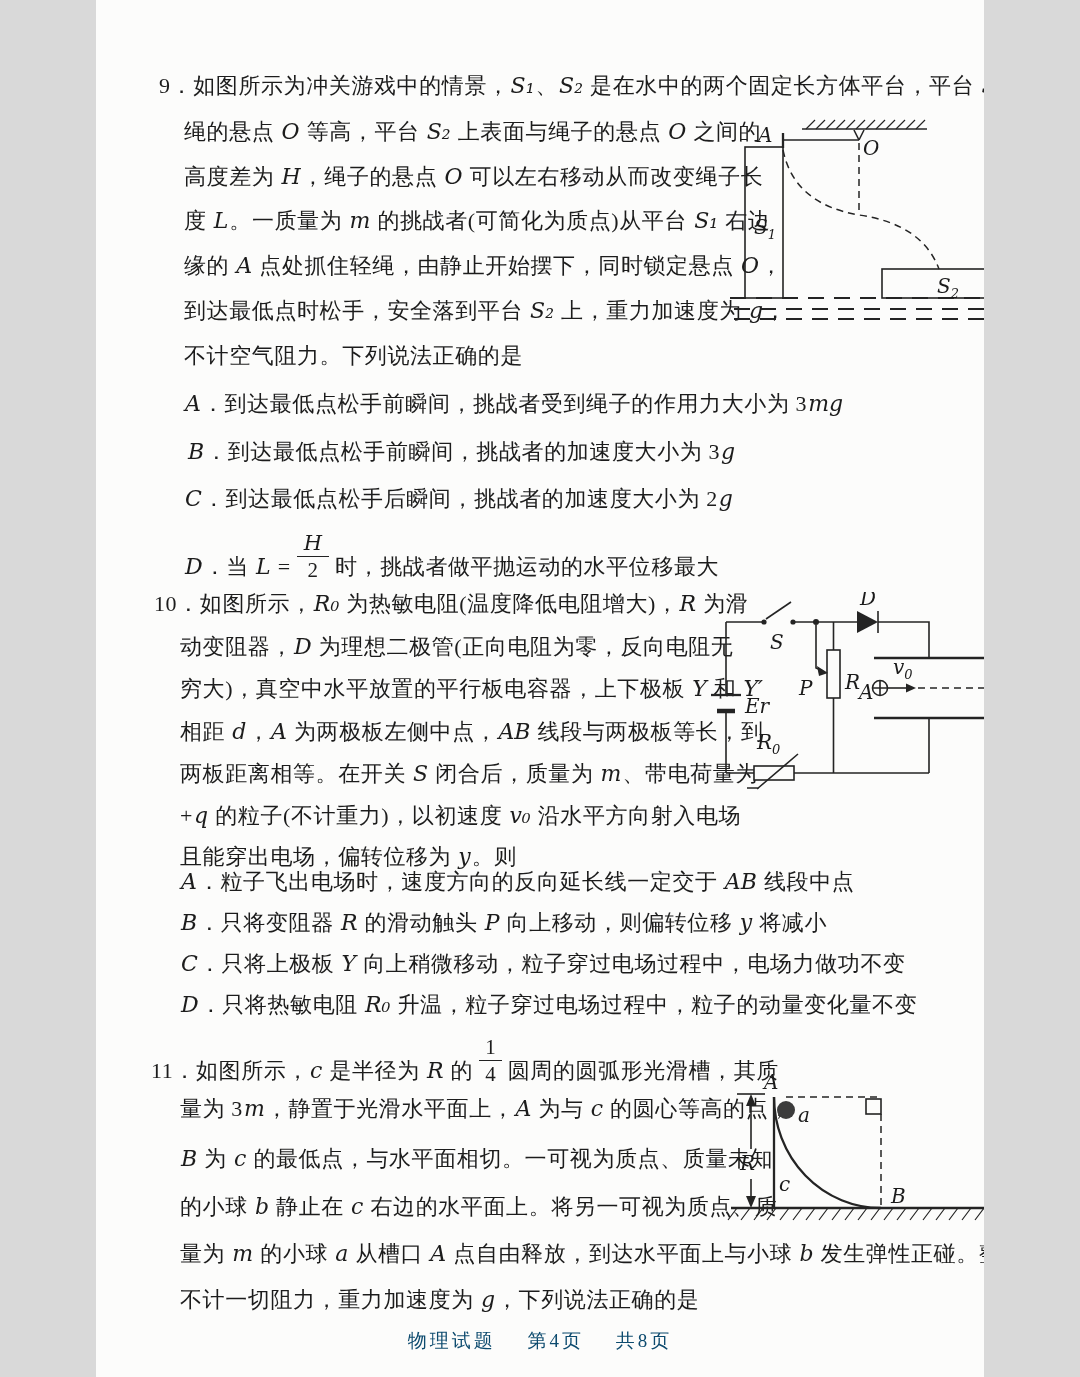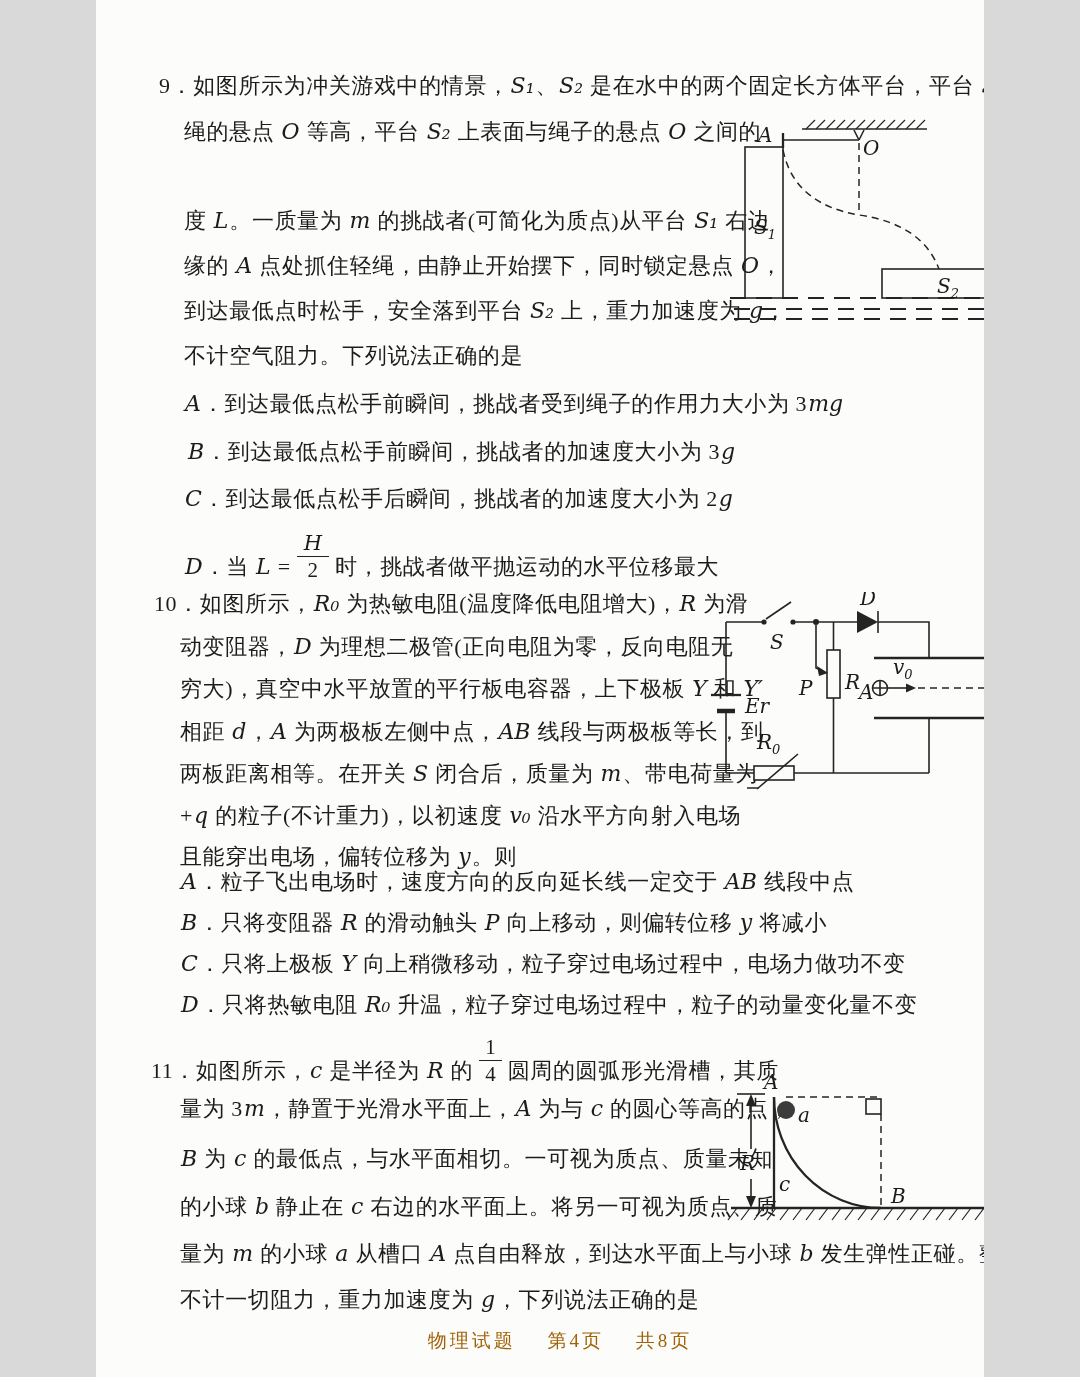--- a/index.html
+++ b/index.html
@@ -31,31 +31,32 @@
   .st2{stroke:#242424;stroke-width:2.3;fill:none;}
   .thin{stroke:#242424;stroke-width:1.2;fill:none;}
   .fl{fill:#242424;stroke:none;}
   .bx{stroke:#242424;stroke-width:1.6;fill:#fcfcfb;}
   .dsh{stroke:#242424;stroke-width:1.5;fill:none;stroke-dasharray:7 5;}
   .dsh2{stroke:#242424;stroke-width:2;fill:none;stroke-dasharray:16 10;}
   .flabel{font:italic 20px "DejaVu Serif",serif;fill:#1b1b1b;}
   .sb{font-size:13px;}
   .footer{
     position:absolute;top:1328px;left:0;width:100%;text-align:center;
-    font-size:19px;letter-spacing:3px;color:#a16207;padding-left:20px;
+    font-size:19px;letter-spacing:3px;color:#0c4a6e;
   }
   .footer span{margin:0 12px;}
 </style>
 </head>
 <body>
 
 <div class="page">
 
   <div class="ln" style="left:63px;top:72px">9．如图所示为冲关游戏中的情景，<i>S₁</i>、<i>S₂</i> 是在水中的两个固定长方体平台，平台 <i>S₁</i> 上表面与轻</div>
   <div class="ln" style="left:88px;top:118px">绳的悬点 <i>O</i> 等高，平台 <i>S₂</i> 上表面与绳子的悬点 <i>O</i> 之间的</div>
+  <div class="ln" style="left:88px;top:163px">高度差为 <i>H</i>，绳子的悬点 <i>O</i> 可以左右移动从而改变绳子长</div>
   <div class="ln" style="left:88px;top:207px">度 <i>L</i>。一质量为 <i>m</i> 的挑战者(可简化为质点)从平台 <i>S₁</i> 右边</div>
   <div class="ln" style="left:88px;top:252px">缘的 <i>A</i> 点处抓住轻绳，由静止开始摆下，同时锁定悬点 <i>O</i>，</div>
   <div class="ln" style="left:88px;top:297px">到达最低点时松手，安全落到平台 <i>S₂</i> 上，重力加速度为 <i>g</i>，</div>
   <div class="ln" style="left:88px;top:342px">不计空气阻力。下列说法正确的是</div>
   <div class="ln" style="left:88px;top:390px"><i>A</i>．到达最低点松手前瞬间，挑战者受到绳子的作用力大小为 3<i>mg</i></div>
   <div class="ln" style="left:91px;top:438px"><i>B</i>．到达最低点松手前瞬间，挑战者的加速度大小为 3<i>g</i></div>
   <div class="ln" style="left:88px;top:485px"><i>C</i>．到达最低点松手后瞬间，挑战者的加速度大小为 2<i>g</i></div>
   <div class="fracline" style="left:88px;top:516px;height:66px">
     <span><i>D</i>．当 <i>L</i> =</span>
     <span class="frac">

